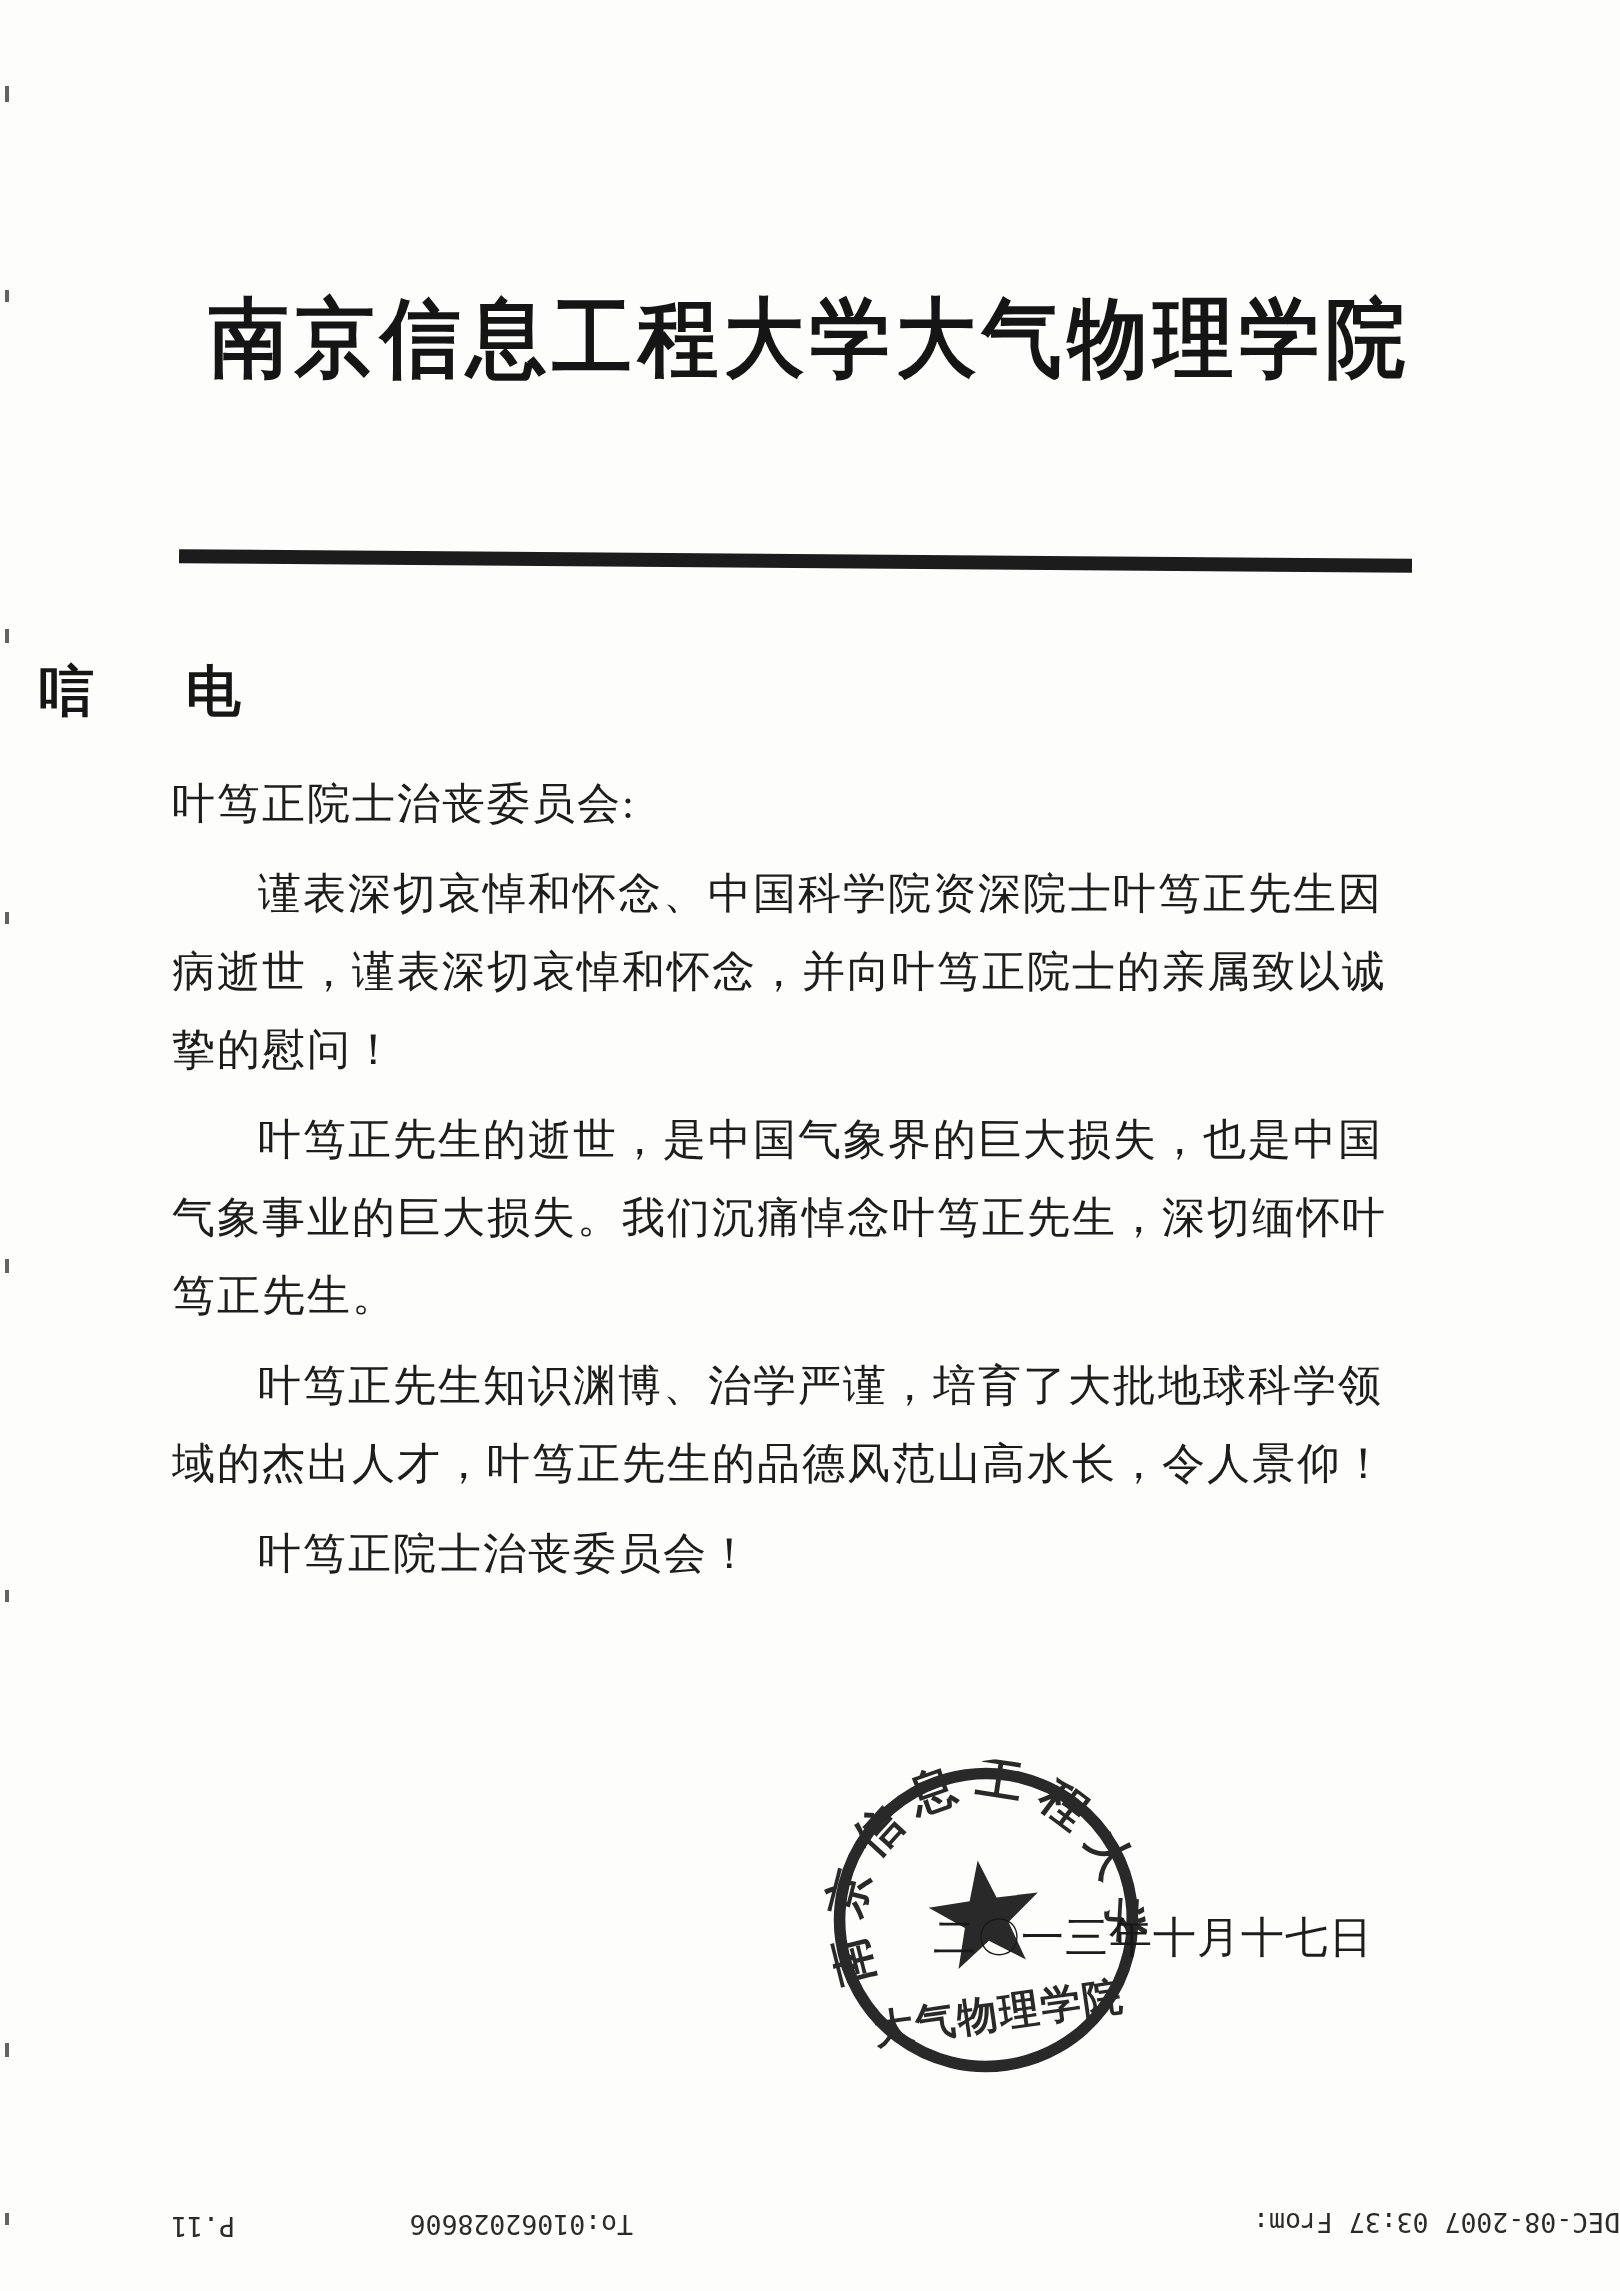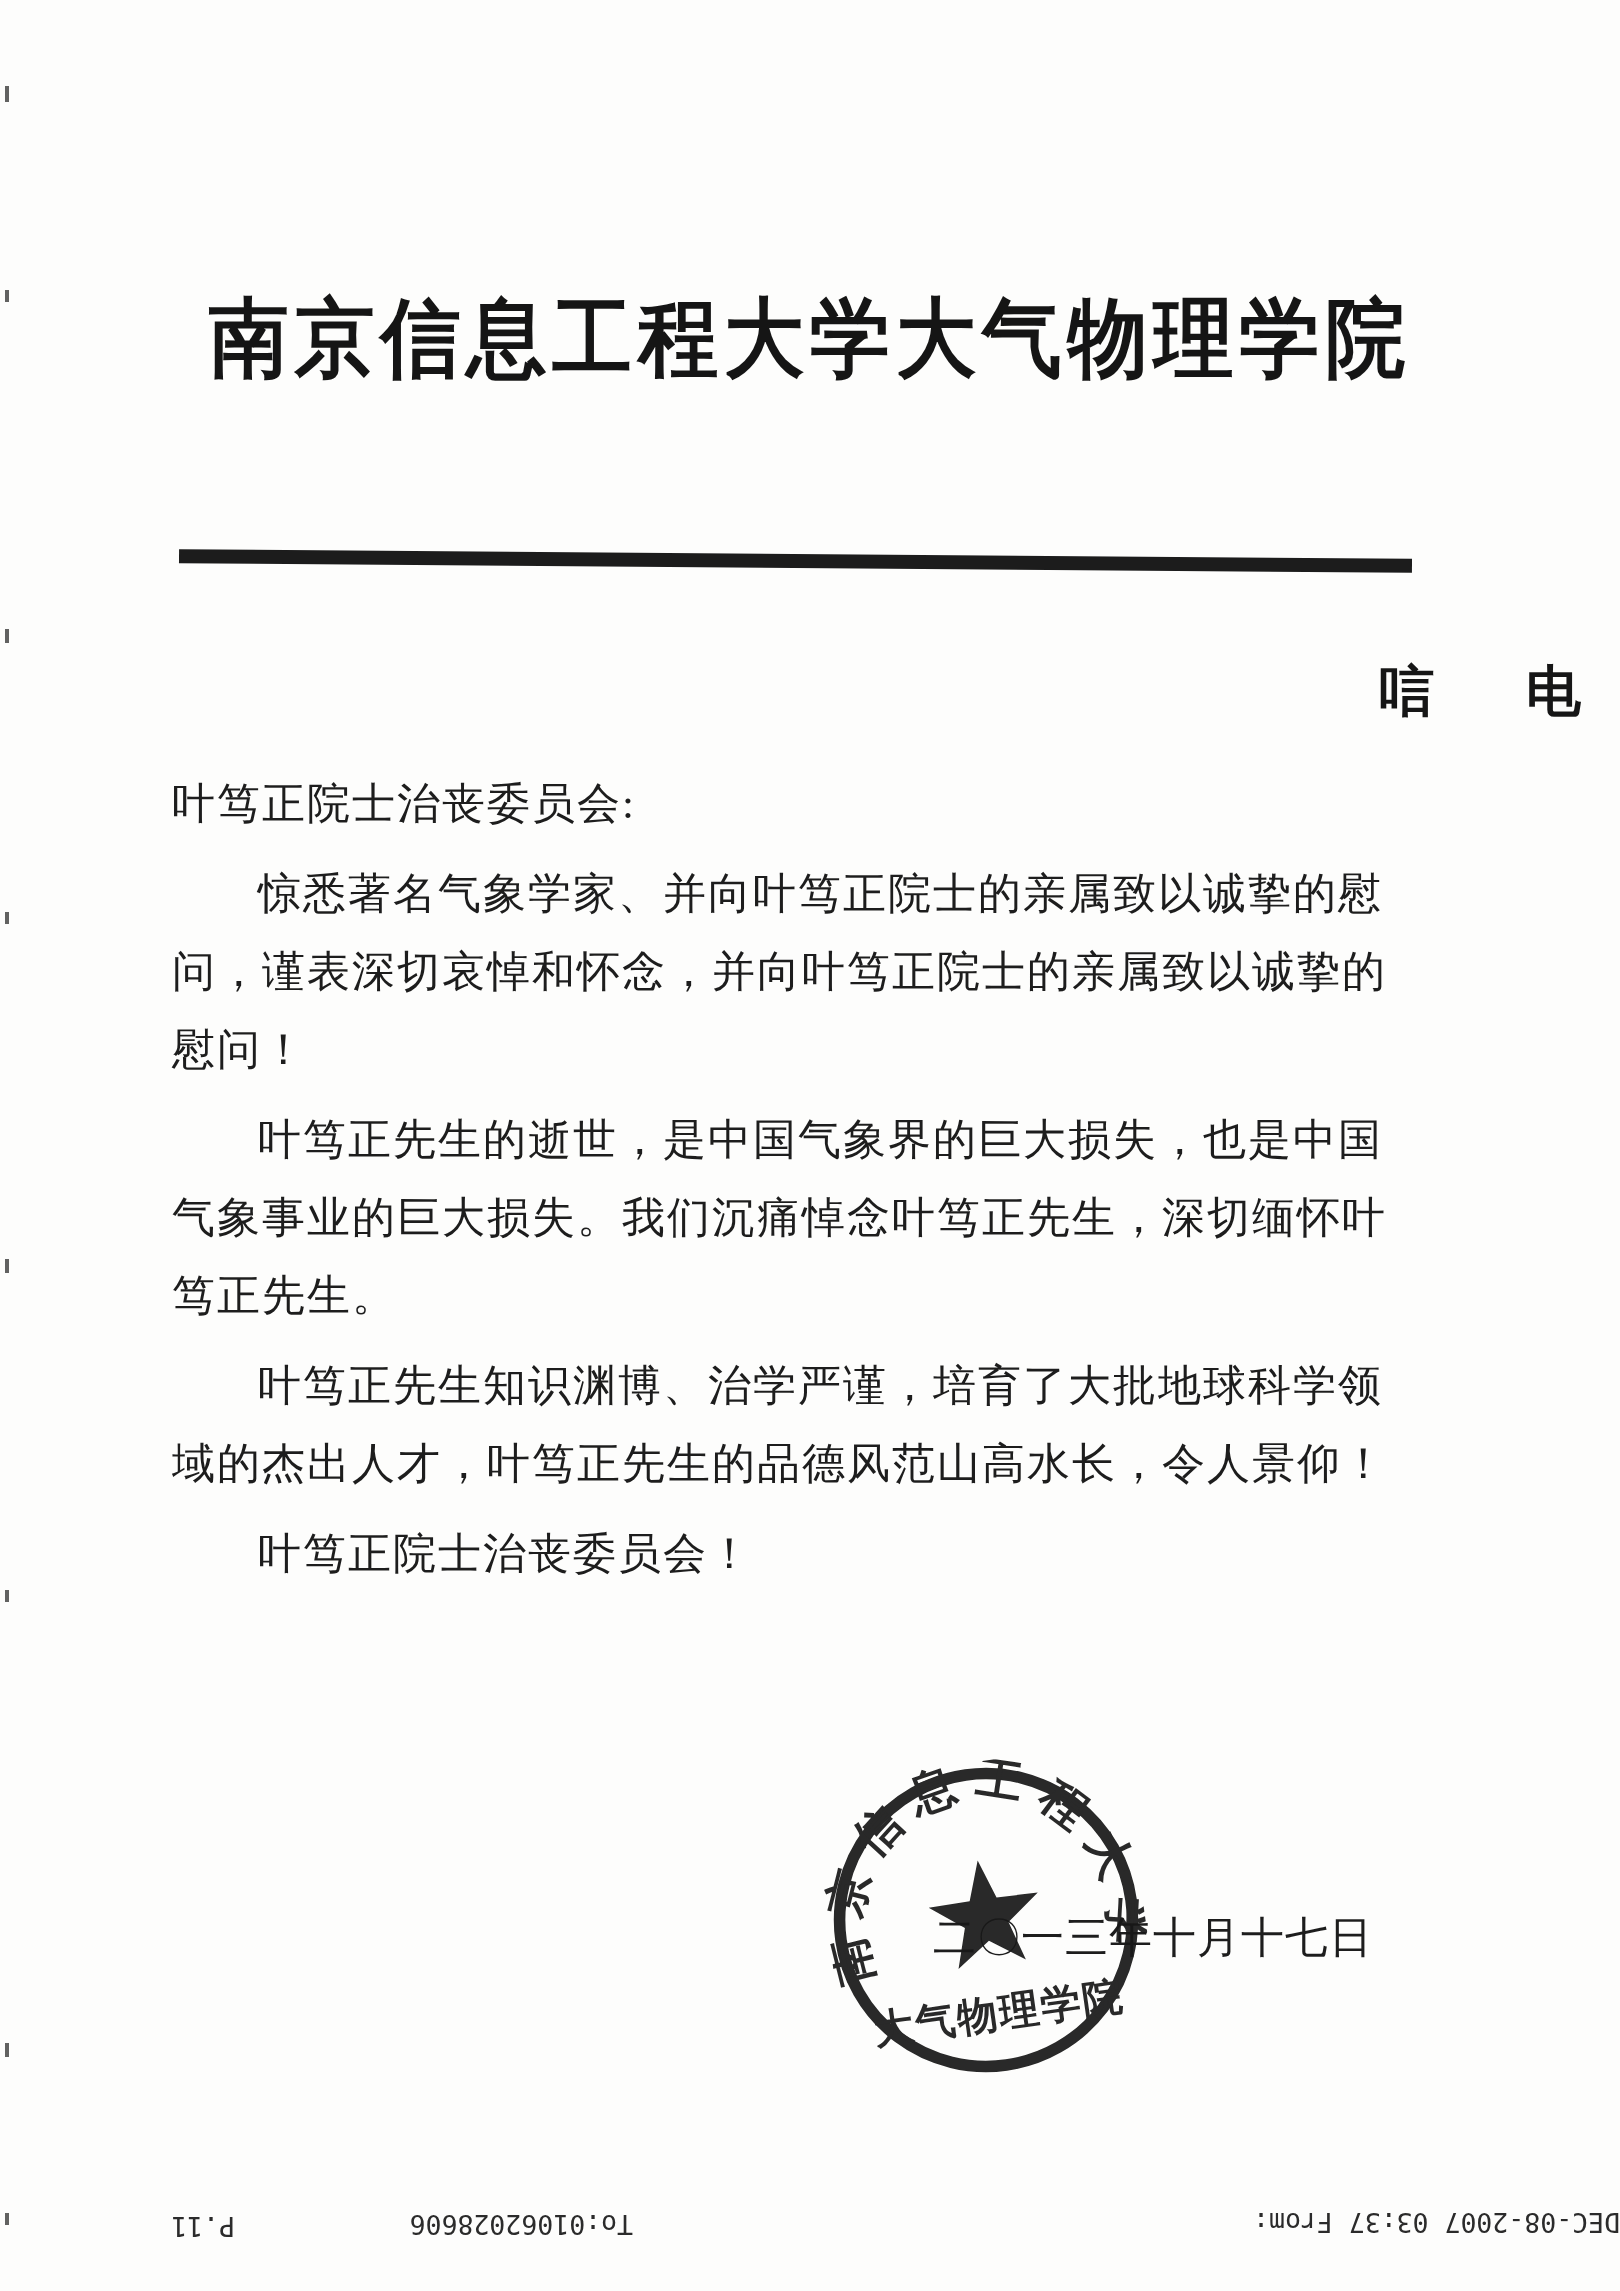--- a/index.html
+++ b/index.html
@@ -14,21 +14,21 @@
     position:absolute;top:286px;left:0;width:1620px;
     text-align:center;font-family:"DejaVu Sans","Liberation Sans",sans-serif;
     font-weight:900;font-size:80px;letter-spacing:5.9px;color:#151515;
     transform:scaleY(1.08);
   }
   .rule{
     position:absolute;top:554px;left:179px;width:1233px;height:13.7px;
     background:#1c1c1c;transform:rotate(0.45deg);
   }
   .doc-title{
-    position:absolute;top:655px;left:0;width:1620px;text-align:right;
+    position:absolute;top:655px;left:0;width:1620px;text-align:left;
     font-size:55px;font-weight:700;letter-spacing:39px;text-indent:39px;
     color:#161616;
   }
   .body-text{
     position:absolute;top:753px;left:160px;width:1266px;
     font-size:43px;line-height:78px;letter-spacing:2px;color:#1d1d1d;
     word-break:break-all;line-break:anywhere;
   }
   .body-text p{margin:12px;text-indent:2em;}
   .body-text p.salutation{text-indent:0;}
@@ -63,21 +63,21 @@
   <div class="artifact" style="top:2213px;height:11.8px"></div>
 
   <div class="letterhead">南京信息工程大学大气物理学院</div>
 
   <div class="rule"></div>
 
   <div class="doc-title">唁 电</div>
 
   <div class="body-text">
     <p class="salutation">叶笃正院士治丧委员会:</p>
-    <p>惊悉著名气象学家、并向叶笃正院士的亲属致以诚挚的慰问，谨表深切哀悼和怀念，并向叶笃正院士的亲属致以诚挚的慰问！</p>
+    <p>谨表深切哀悼和怀念、中国科学院资深院士叶笃正先生因病逝世，谨表深切哀悼和怀念，并向叶笃正院士的亲属致以诚挚的慰问！</p>
     <p>叶笃正先生的逝世，是中国气象界的巨大损失，也是中国气象事业的巨大损失。我们沉痛悼念叶笃正先生，深切缅怀叶笃正先生。</p>
     <p>叶笃正先生知识渊博、治学严谨，培育了大批地球科学领域的杰出人才，叶笃正先生的品德风范山高水长，令人景仰！</p>
     <p>叶笃正院士治丧委员会！</p>
   </div>
 
   <div class="date-line">二〇一三年十月十七日</div>
 
   <svg class="seal" viewBox="0 0 300 300">
     <circle cx="150" cy="150" r="139" fill="none" stroke="#181818" stroke-width="11"></circle>
     <defs>

